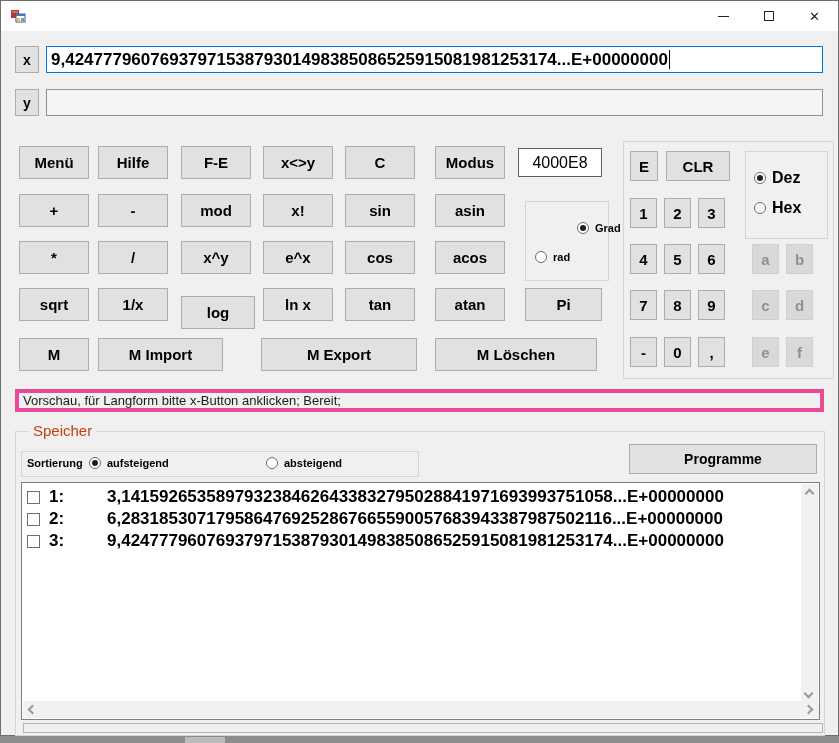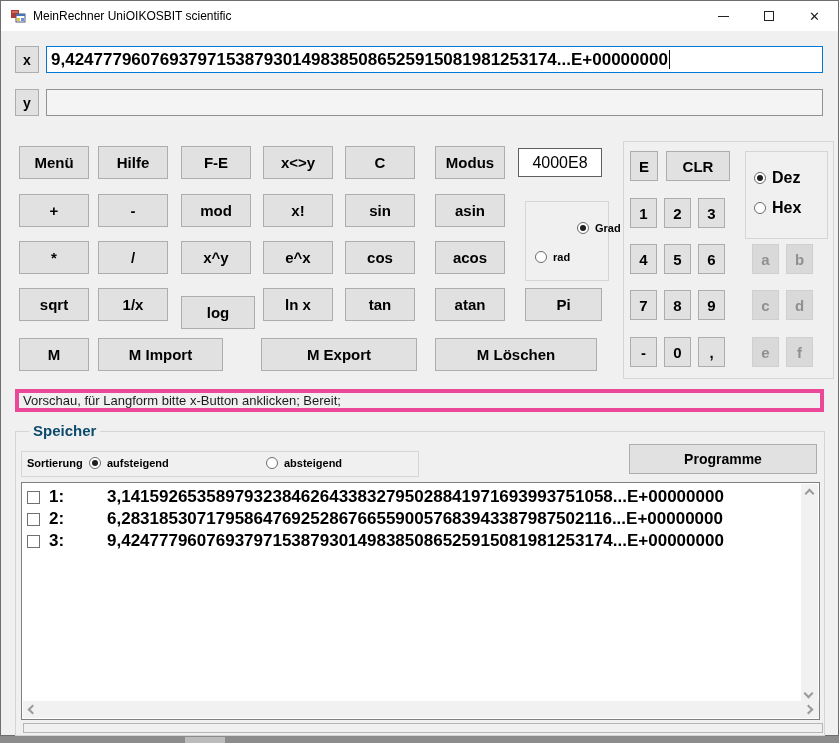--- a/index.html
+++ b/index.html
@@ -43,21 +43,21 @@
            border-radius:50%; background:#1f1f1f; }
   .radio-row { position:absolute; display:flex; align-items:center; gap:6px;
                font-weight:bold; font-size:11px; white-space:nowrap; }
   .radio-row.big { font-size:16px; }
 
   .statusbar { position:absolute; left:14px; top:388px; width:809px; height:23px;
                border:4px solid #ec4899; background:#f0f0f0; display:flex; align-items:center;
                padding-left:4px; font-size:13px; color:#1a1a1a; white-space:nowrap; }
 
   .sp-title { position:absolute; left:28px; top:421px; font-size:15px; background:#f0f0f0;
-              padding:0 4px; color:#0c4a6e;font-weight:bold; }
+              padding:0 4px; color:#c2410c; }
 
   .listbox { position:absolute; left:20px; top:481px; width:799px; height:238px;
              background:#fff; border:1px solid #7f7f7f; overflow:hidden; }
   .list-row { position:absolute; left:0; height:22px; display:flex; align-items:center; width:100%; }
   .cb { display:inline-block; width:13px; height:13px; border:1px solid #707070; background:#fff;
         margin-left:5px; }
   .idx { display:inline-block; margin-left:9px; width:58px; font-size:17px; font-weight:bold; }
   .val { display:inline-block; font-size:17px; font-weight:bold; white-space:nowrap; }
 
   .vscroll { position:absolute; right:1px; top:1px; width:17px; height:219px; background:#f1f1f1; }
@@ -83,21 +83,20 @@
 
     <div class="titlebar">
       <svg class="app-icon" viewBox="0 0 16 16">
         <rect x="1" y="2" width="8" height="8" fill="#b23a2f"></rect>
         <rect x="2" y="3" width="6" height="2" fill="#d46a5f"></rect>
         <rect x="6" y="6" width="9" height="8" fill="#ffffff" stroke="#4a5a78" stroke-width="1"></rect>
         <rect x="6" y="6" width="9" height="2" fill="#4a72b8"></rect>
         <rect x="7" y="10" width="3" height="3" fill="#e8c53a"></rect>
         <rect x="11" y="10" width="3" height="3" fill="#6a92d4"></rect>
       </svg>
-      <span class="title-text">MeinRechner UniOIKOSBIT scientific</span>
       <div class="winbtn wb-min">
           <span class="glyph-min"></span>
         </div>
       <div class="winbtn wb-max">
           <span class="glyph-max"></span>
         </div>
       <div class="winbtn wb-close">
           <span class="glyph-close">✕</span>
         </div>
     </div>

